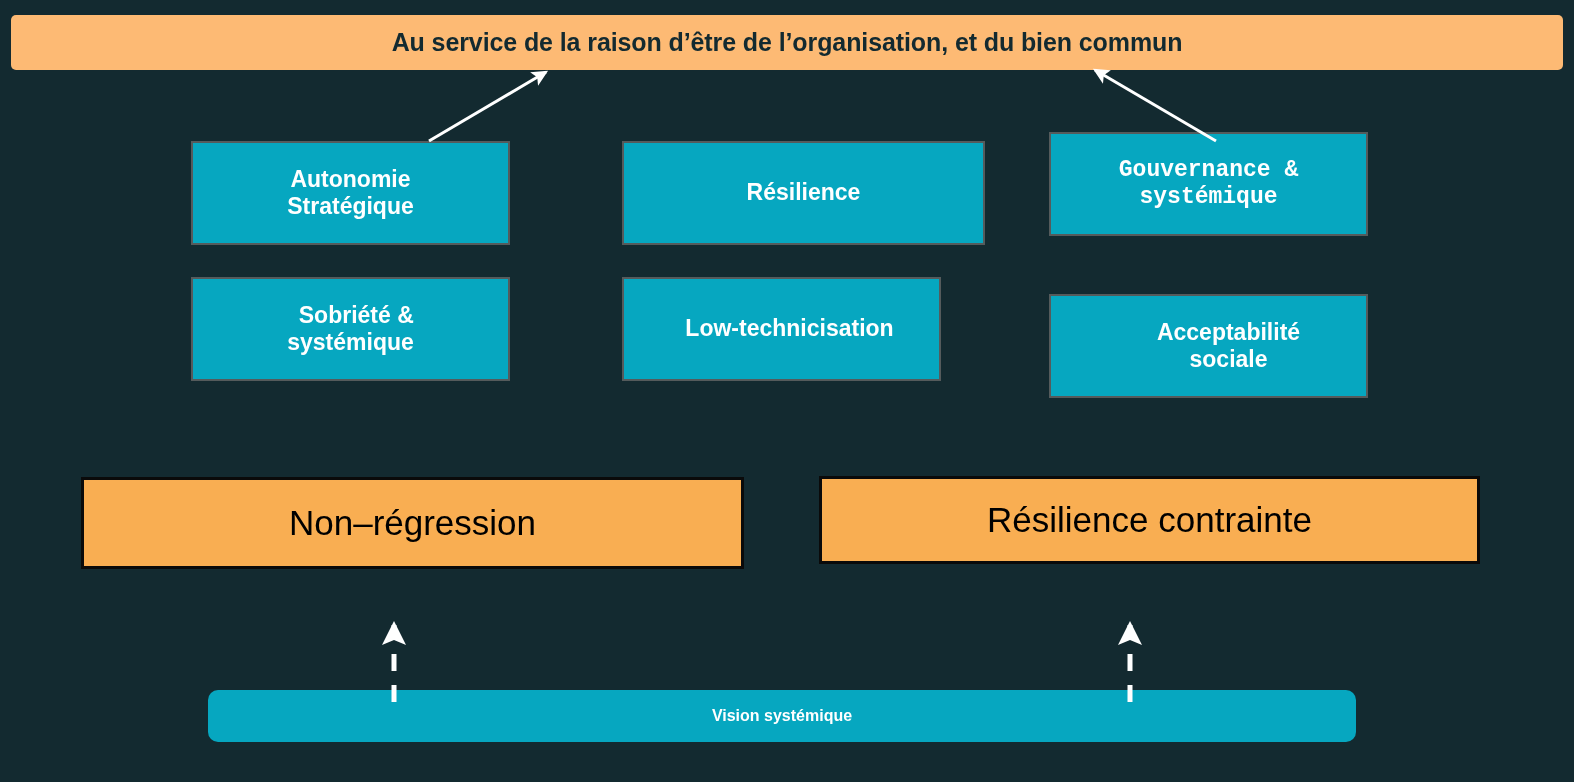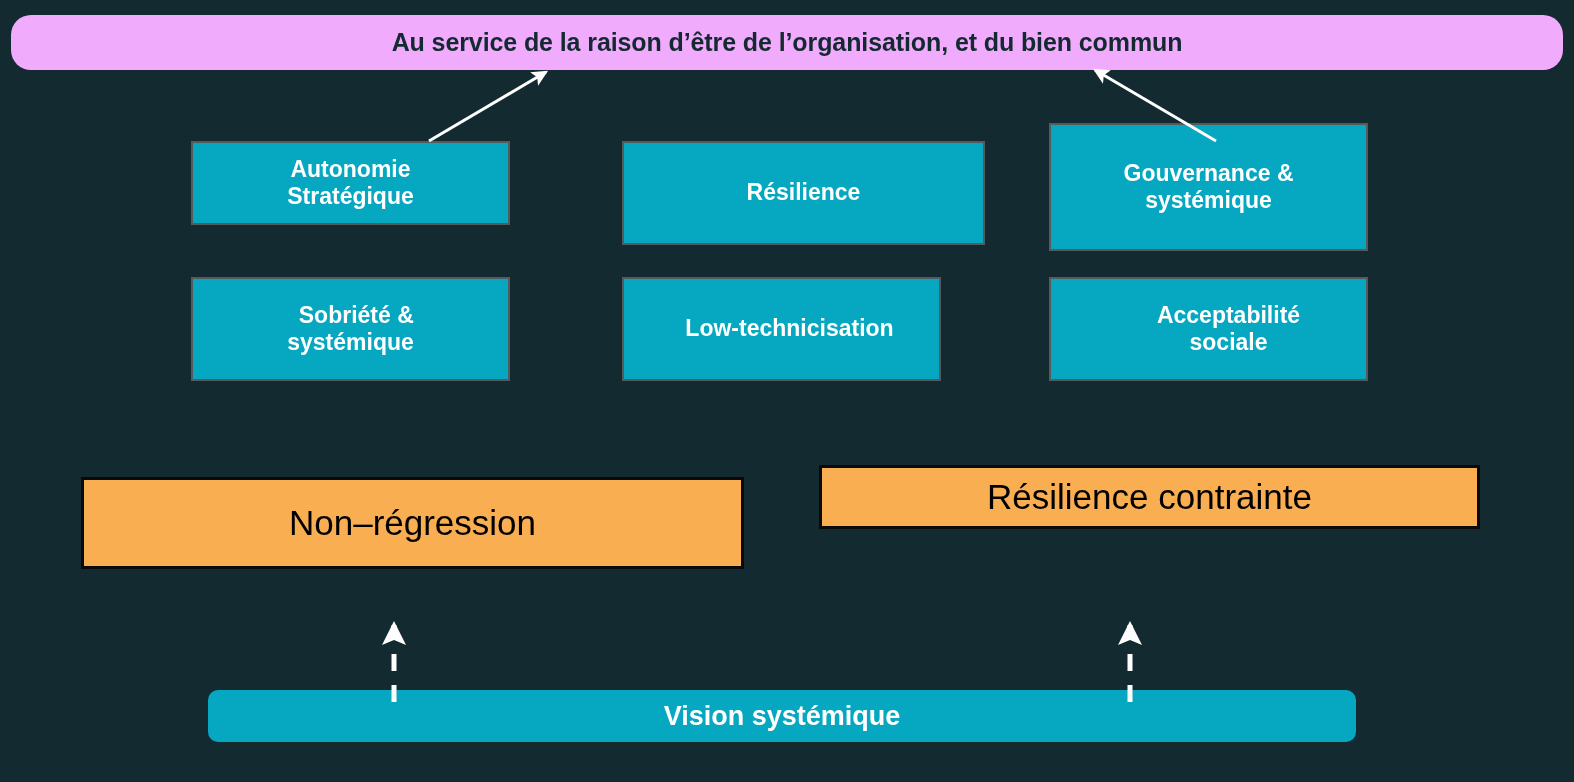--- a/index.html
+++ b/index.html
@@ -16,22 +16,22 @@
     font-family: "Liberation Sans", sans-serif;
   }
 
   
   .banner {
     position: absolute;
     left: 11px;
     top: 15px;
     width: 1552px;
     height: 55px;
-    background: #f0abfc;
-    border-radius: 20px;
+    background: #fdba74;
+    border-radius: 5px;
     display: flex;
     align-items: center;
     justify-content: center;
     box-sizing: border-box;
   }
   .banner-text {
     color: #132a30;
     font-size: 25px;
     font-weight: bold;
     letter-spacing: -0.1px;
@@ -50,62 +50,62 @@
     text-align: center;
   }
   .pillar-text {
     color: #ffffff;
     font-size: 23px;
     font-weight: bold;
     line-height: 1.18;
     padding: 0 6px;
   }
 
-  .p-autonomie   { left: 191px;  top: 141px; width: 319px; height: 84px; }
+  .p-autonomie   { left: 191px;  top: 141px; width: 319px; height: 104px; }
   .p-resilience  { left: 622px;  top: 141px; width: 363px; height: 104px; }
-  .p-gouvernance { left: 1049px; top: 123px; width: 319px; height: 128px; }
+  .p-gouvernance { left: 1049px; top: 132px; width: 319px; height: 104px; font-family: Liberation Mono, monospace; }
   .p-sobriete    { left: 191px;  top: 277px; width: 319px; height: 104px; text-align: right; }
   .p-lowtech     { left: 622px;  top: 277px; width: 319px; height: 104px; padding-left: 16px; }
-  .p-acceptab    { left: 1049px; top: 277px; width: 319px; height: 104px; padding-left: 40px; }
+  .p-acceptab    { left: 1049px; top: 294px; width: 319px; height: 104px; padding-left: 40px; }
 
   
   .scenario {
     position: absolute;
     background: #f9ae52;
     border: 3px solid #0a0a0a;
     box-sizing: border-box;
     display: flex;
     align-items: center;
     justify-content: center;
   }
   .scenario-text {
     color: #000000;
     font-size: 35px;
     font-weight: normal;
     white-space: nowrap;
   }
   .s-nonregression { left: 81px;  top: 477px; width: 663px; height: 92px; }
-  .s-resilience    { left: 819px; top: 465px; width: 661px; height: 64px; }
+  .s-resilience    { left: 819px; top: 476px; width: 661px; height: 88px; }
 
   
   .foundation {
     position: absolute;
     left: 208px;
     top: 690px;
     width: 1148px;
     height: 52px;
     background: #06a7c0;
     border-radius: 10px;
     display: flex;
     align-items: center;
     justify-content: center;
   }
   .foundation-text {
     color: #ffffff;
-    font-size: 27px;
+    font-size: 16px;
     font-weight: bold;
     white-space: nowrap;
   }
 
   
   .arrows {
     position: absolute;
     left: 0;
     top: 0;
     width: 1574px;

